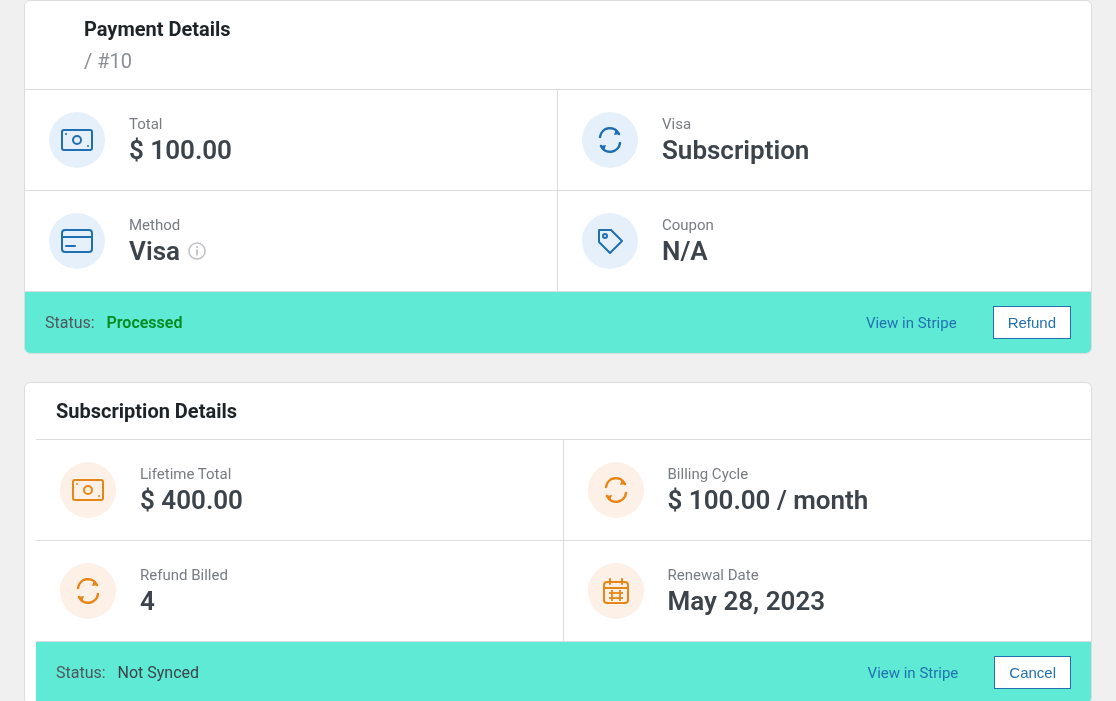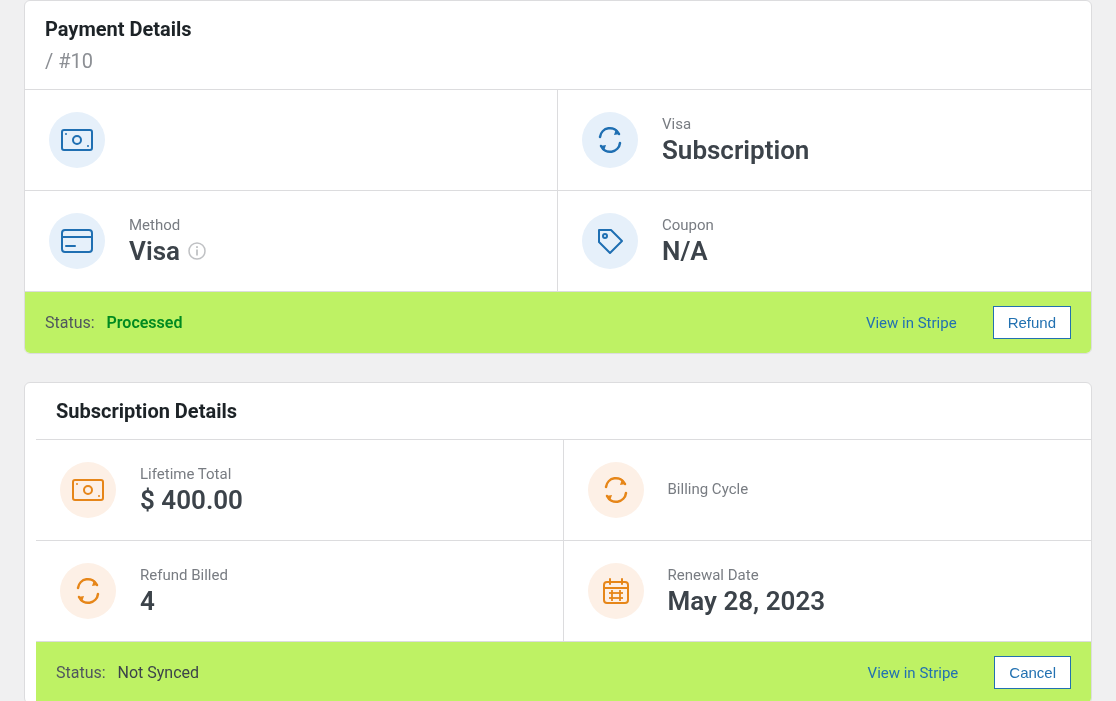--- a/index.html
+++ b/index.html
@@ -28,20 +28,21 @@
     }
     .card-title {
       font-size: 20px;
       font-weight: 700;
       color: #1d2327;
     }
     .card-title-sub {
       font-size: 20px;
       font-weight: 400;
       color: #8c8f94;
+      margin-left: 39px;
     }
     .grid {
       display: grid;
       grid-template-columns: 1fr 1fr;
     }
     .cell {
       display: flex;
       align-items: center;
       gap: 24px;
       padding: 22px 24px;
@@ -73,21 +74,21 @@
       display: flex;
       align-items: center;
       gap: 8px;
     }
     .info-icon {
       display: inline-flex;
       align-items: center;
       opacity: 0.55;
     }
     .card-footer {
-      background: #bef264;
+      background: #5eead4;
       padding: 14px 20px;
       display: flex;
       align-items: center;
       justify-content: space-between;
     }
     .status-left {
       font-size: 16px;
       color: #50575e;
     }
     .status-processed {
@@ -130,20 +131,24 @@
   </div>
   <div class="grid">
 
     <div class="cell">
       <div class="icon-wrap icon-blue">
         <svg width="32" height="22" viewBox="0 0 32 22" fill="none">
           <rect x="1" y="1" width="30" height="20" rx="2" stroke="#1f6fb2" stroke-width="2"></rect>
           <circle cx="16" cy="11" r="4" stroke="#1f6fb2" stroke-width="2"></circle>
           <path d="M5 5 L5 5.01 M27 17 L27 17.01" stroke="#1f6fb2" stroke-width="2" stroke-linecap="round"></path>
         </svg>
+      </div>
+      <div>
+        <div class="cell-label">Total</div>
+        <div class="cell-value">$ 100.00</div>
       </div>
     </div>
 
     <div class="cell">
       <div class="icon-wrap icon-blue">
         <svg width="30" height="30" viewBox="0 0 30 30" fill="none">
           <path d="M5 12 A10 10 0 0 1 24 9" stroke="#1f6fb2" stroke-width="2.5" fill="none" stroke-linecap="round"></path>
           <path d="M25 18 A10 10 0 0 1 6 21" stroke="#1f6fb2" stroke-width="2.5" fill="none" stroke-linecap="round"></path>
           <path d="M21 4 L25 9 L19 10" fill="#1f6fb2"></path>
           <path d="M9 26 L5 21 L11 20" fill="#1f6fb2"></path>
@@ -228,20 +233,21 @@
       <div class="icon-wrap icon-orange">
         <svg width="30" height="30" viewBox="0 0 30 30" fill="none">
           <path d="M5 12 A10 10 0 0 1 24 9" stroke="#e68619" stroke-width="2.5" fill="none" stroke-linecap="round"></path>
           <path d="M25 18 A10 10 0 0 1 6 21" stroke="#e68619" stroke-width="2.5" fill="none" stroke-linecap="round"></path>
           <path d="M21 4 L25 9 L19 10" fill="#e68619"></path>
           <path d="M9 26 L5 21 L11 20" fill="#e68619"></path>
         </svg>
       </div>
       <div>
         <div class="cell-label">Billing Cycle</div>
+        <div class="cell-value">$ 100.00 / month</div>
       </div>
     </div>
 
     <div class="cell">
       <div class="icon-wrap icon-orange">
         <svg width="30" height="30" viewBox="0 0 30 30" fill="none">
           <path d="M5 12 A10 10 0 0 1 24 9" stroke="#e68619" stroke-width="2.5" fill="none" stroke-linecap="round"></path>
           <path d="M25 18 A10 10 0 0 1 6 21" stroke="#e68619" stroke-width="2.5" fill="none" stroke-linecap="round"></path>
           <path d="M21 4 L25 9 L19 10" fill="#e68619"></path>
           <path d="M9 26 L5 21 L11 20" fill="#e68619"></path>

